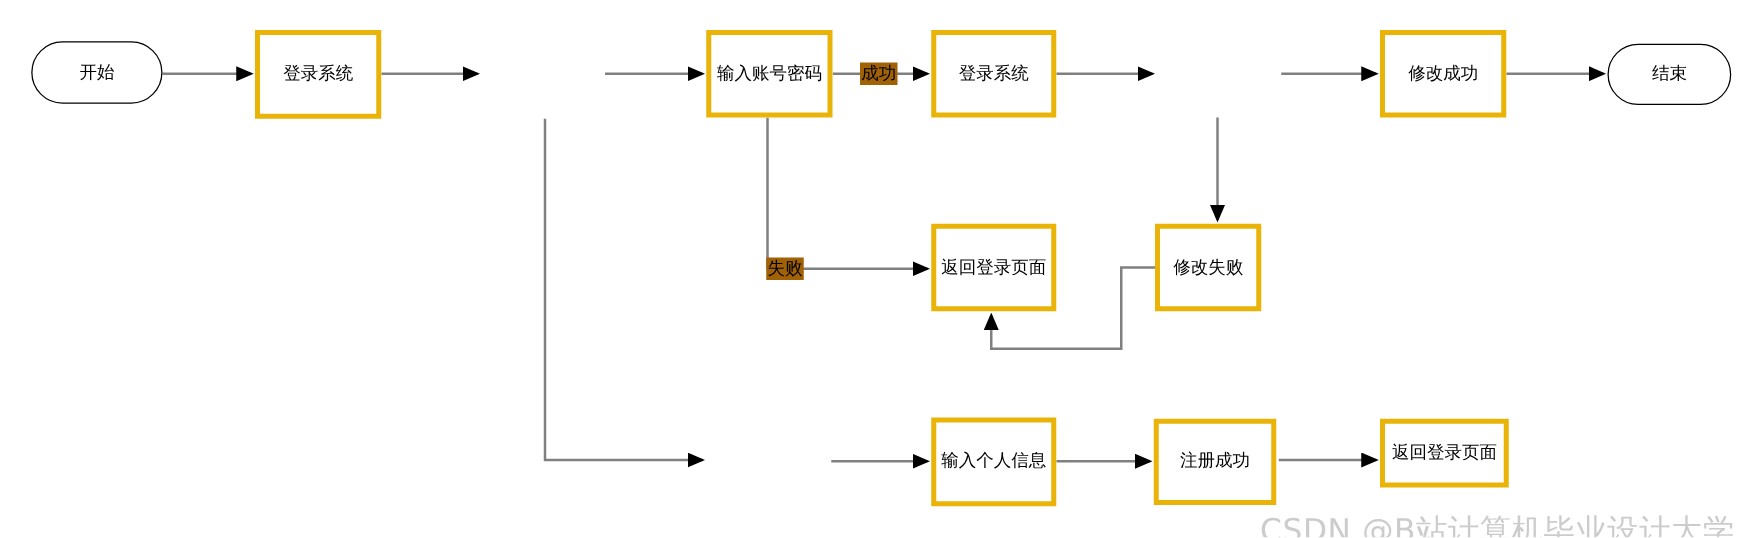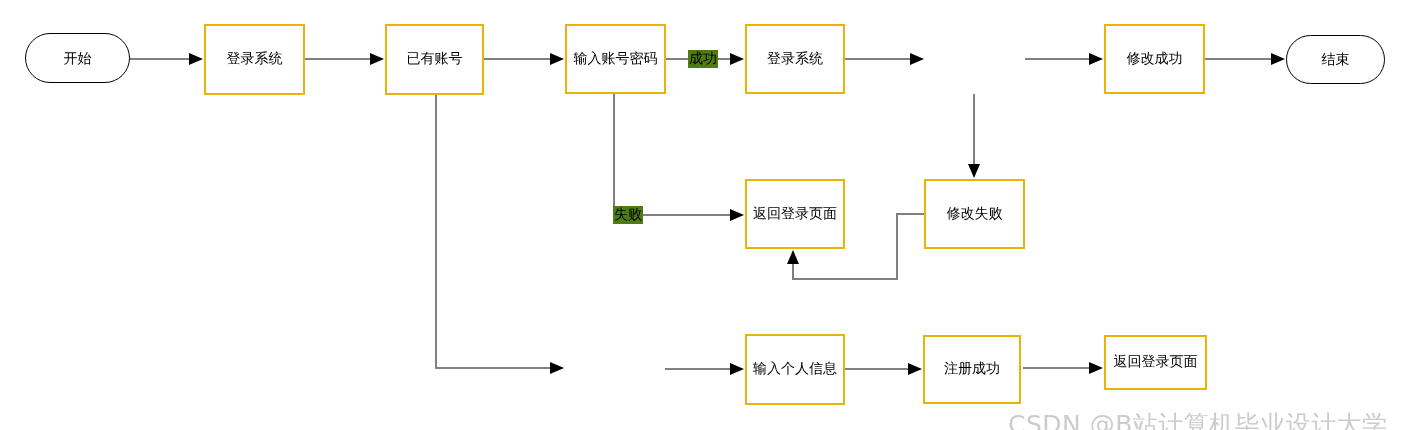--- a/index.html
+++ b/index.html
@@ -15,25 +15,25 @@
     position:absolute;
     box-sizing:border-box;
     display:flex;align-items:center;justify-content:center;
     background:#ffffff;
     color:#000000;
     font-size:14px;
     text-align:left;
     line-height:1.2;
     white-space:nowrap;
   }
-  .rect{border:2px solid #eab308;font-family:Liberation Mono, monospace;}
+  .rect{border:4px solid #eab308;}
   .stadium{border:1.5px solid #000000;border-radius:26px;}
   .edge-label{
     position:absolute;
-    background:#4d7c0f;
+    background:#a16207;
     color:#000000;
     font-size:14px;
     padding:0 1px;
     white-space:nowrap;
   }
   .watermark{
     position:absolute;
     left:1008px;top:393px;
     font-size:25px;
     color:#cccccc;
@@ -74,37 +74,34 @@
   <div class="node stadium" style="left:25px;top:33px;width:105px;height:50px">
     <span>开始</span>
   </div>
   <div class="node stadium" style="left:1286px;top:35px;width:99px;height:49px">
     <span>结束</span>
   </div>
 
   <div class="node rect" style="left:204px;top:24px;width:101px;height:71px">
     <span>登录系统</span>
   </div>
-  <div class="node rect" style="left:385px;top:24px;width:99px;height:71px">
-    <span>已有账号</span>
-  </div>
   <div class="node rect" style="left:565px;top:24px;width:101px;height:70px">
     <span>输入账号密码</span>
   </div>
   <div class="node rect" style="left:745px;top:24px;width:100px;height:70px">
     <span>登录系统</span>
   </div>
   <div class="node rect" style="left:1104px;top:24px;width:101px;height:70px">
     <span>修改成功</span>
   </div>
 
   <div class="node rect" style="left:745px;top:179px;width:100px;height:70px">
     <span>返回登录页面</span>
   </div>
-  <div class="node rect" style="left:924px;top:179px;width:101px;height:70px">
+  <div class="node rect" style="left:924px;top:179px;width:85px;height:70px">
     <span>修改失败</span>
   </div>
 
   <div class="node rect" style="left:745px;top:334px;width:100px;height:71px">
     <span>输入个人信息</span>
   </div>
   <div class="node rect" style="left:923px;top:335px;width:98px;height:69px">
     <span>注册成功</span>
   </div>
   <div class="node rect" style="left:1104px;top:335px;width:103px;height:55px">

